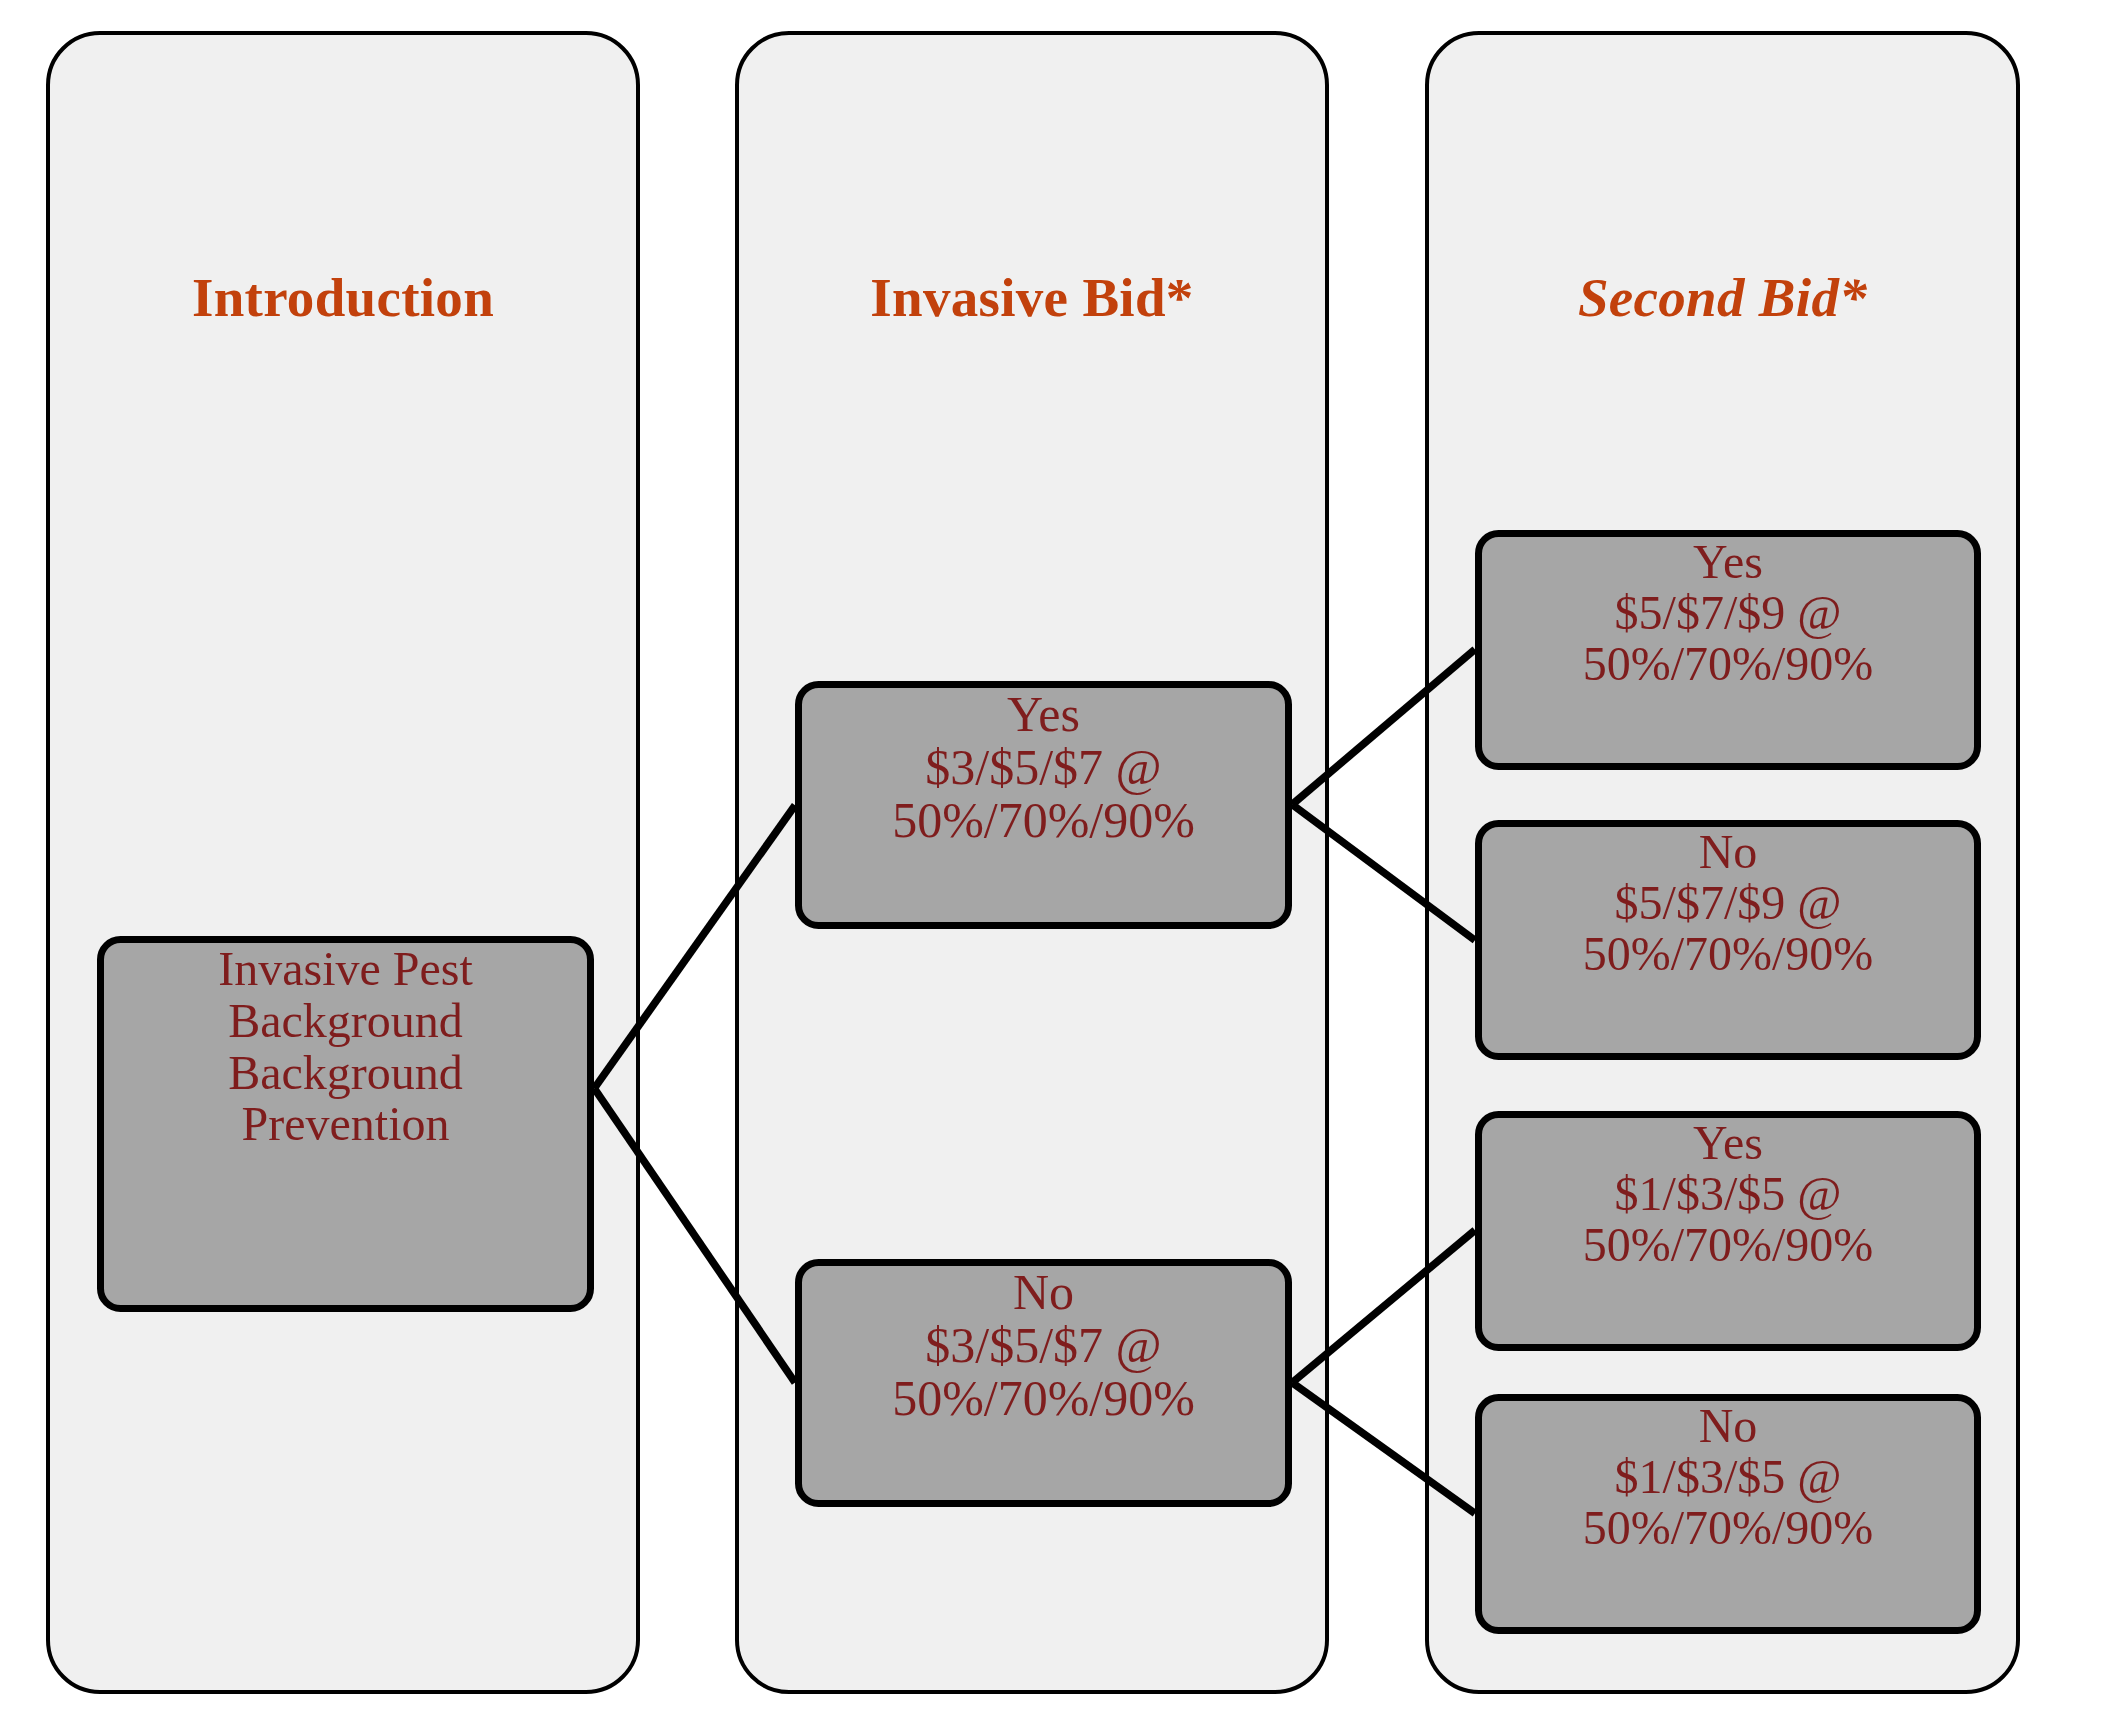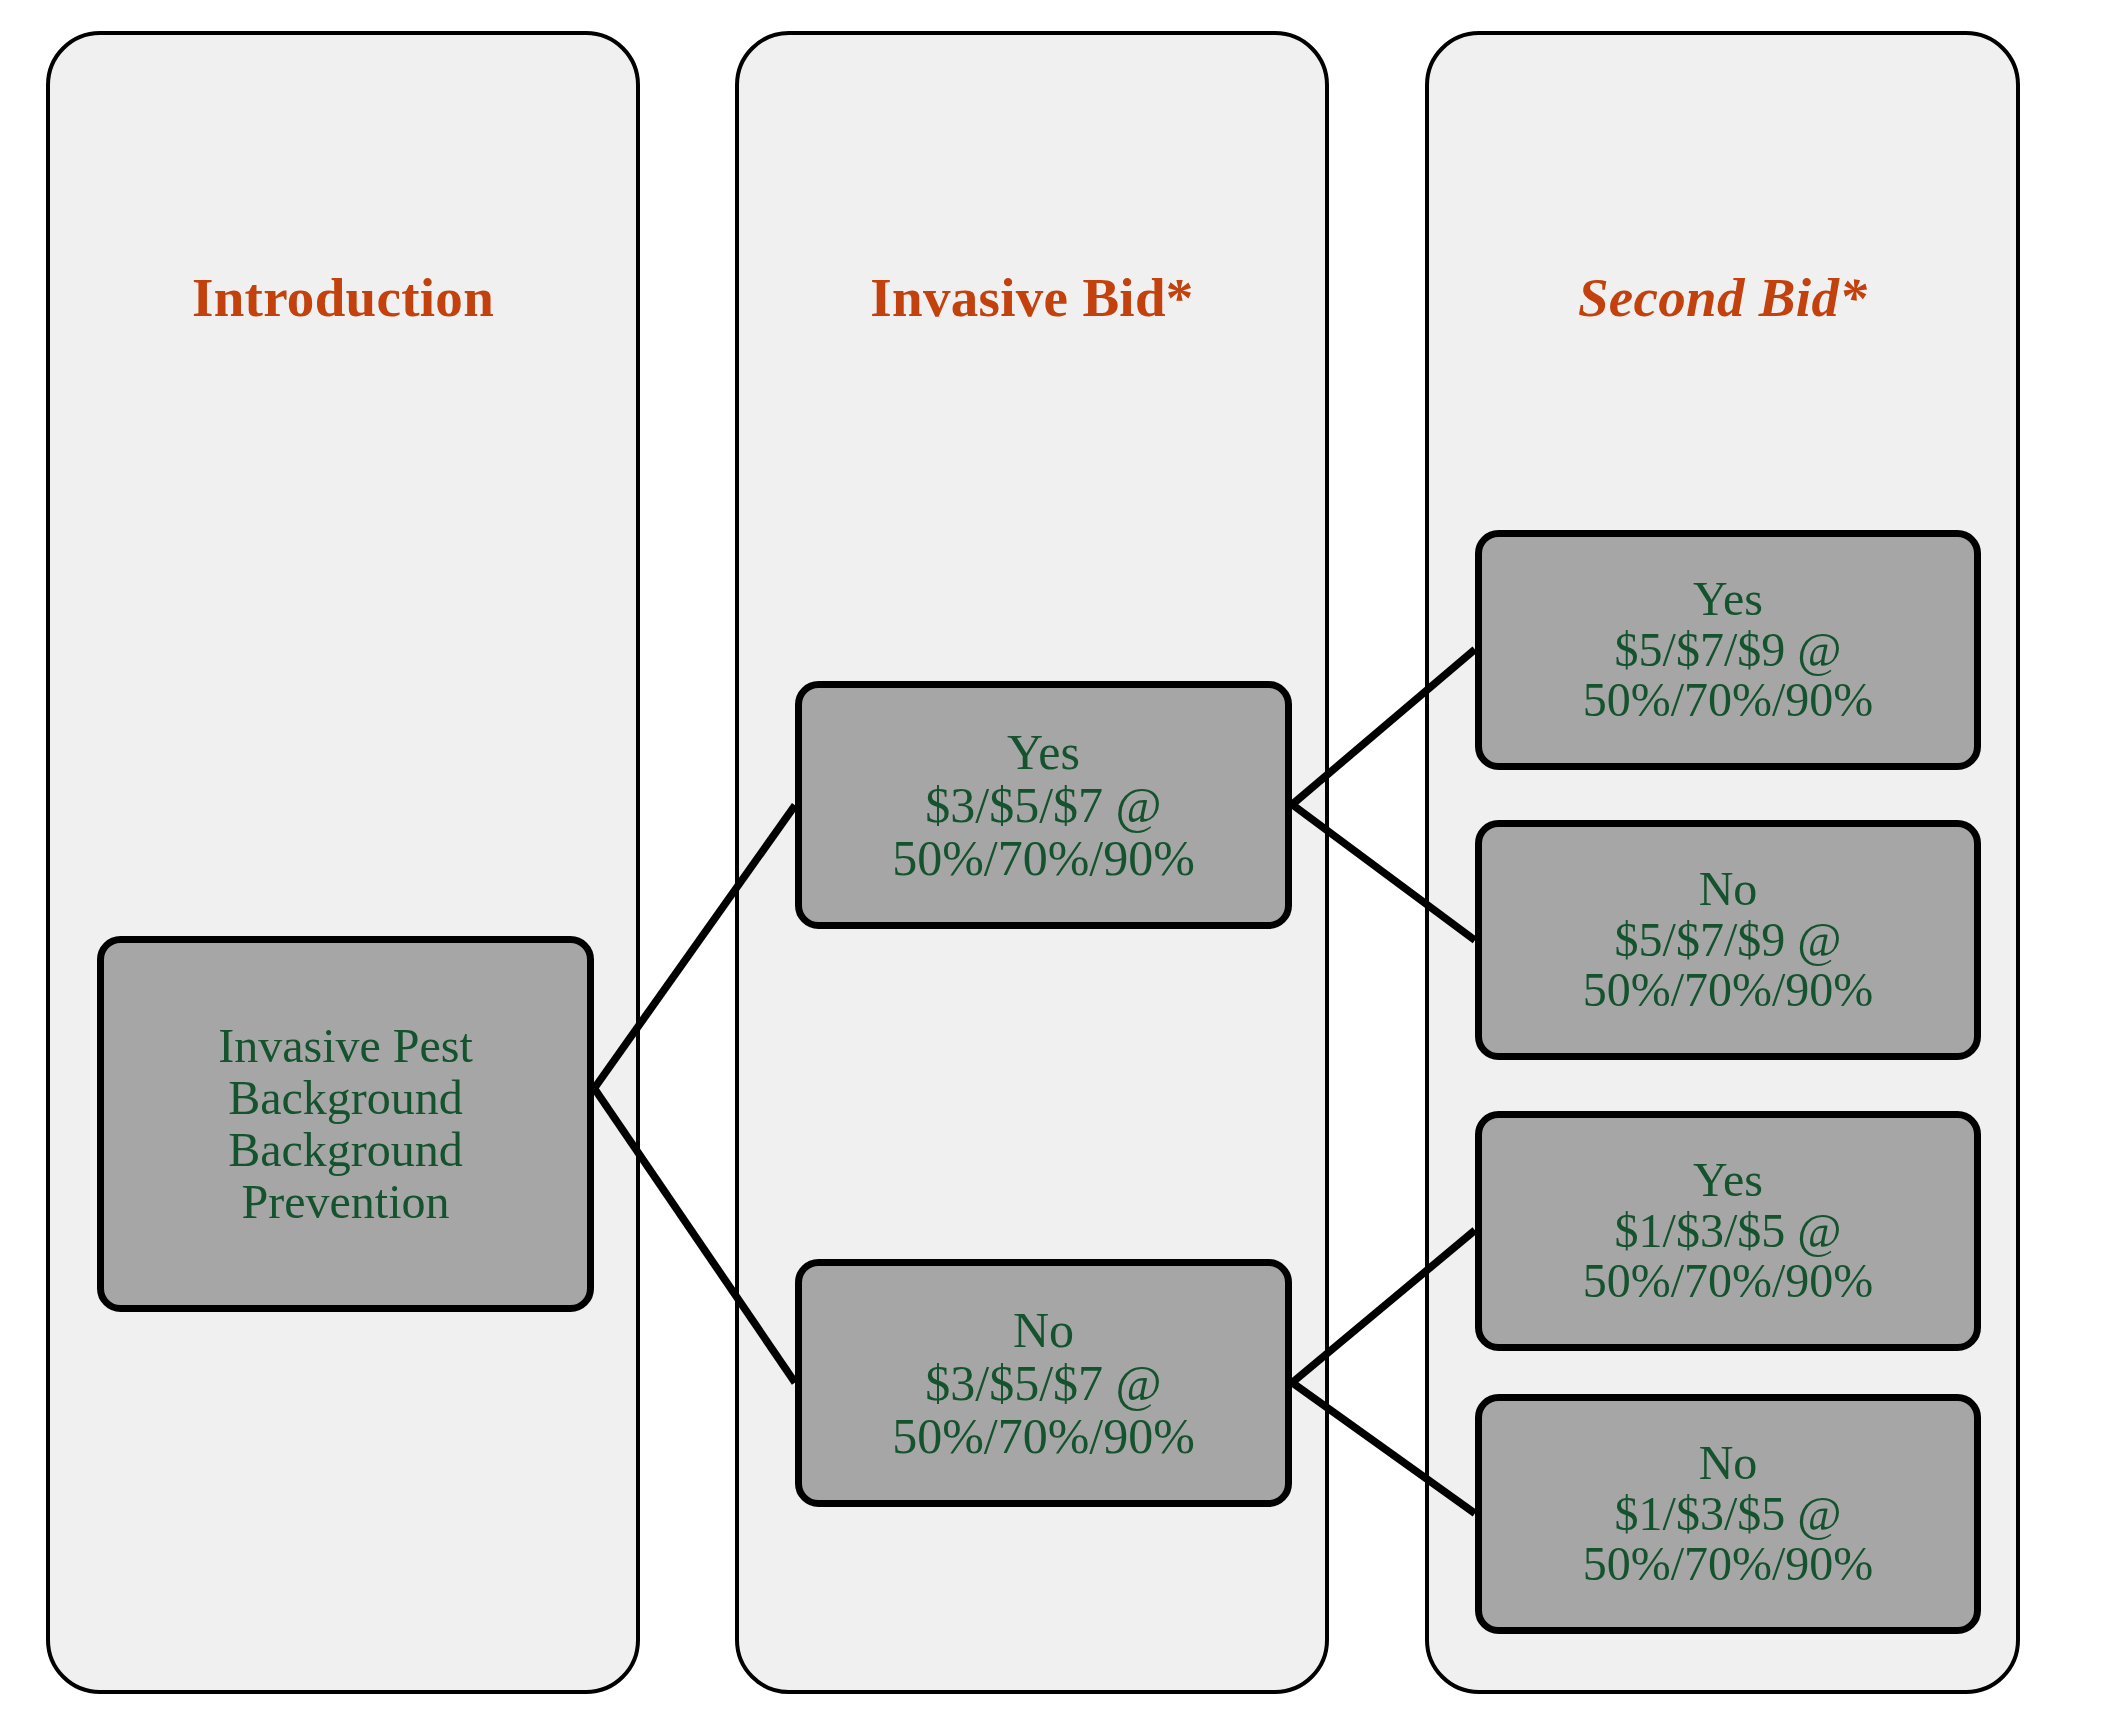--- a/index.html
+++ b/index.html
@@ -62,22 +62,22 @@
   
   .node {
     position: absolute;
     background: #a6a6a6;
     border: 7.6px solid #000000;
     border-radius: 23.5px;
     box-sizing: border-box;
     display: flex;
     flex-direction: column;
     align-items: center;
-    justify-content: center;
-    color: #14532d;
+    justify-content: flex-start;
+    color: #7f1d1d;
     text-align: center;
   }
   .node .line {
     display: block;
     white-space: nowrap;
     line-height: 1.06;
   }
 
   
   #node-intro {

